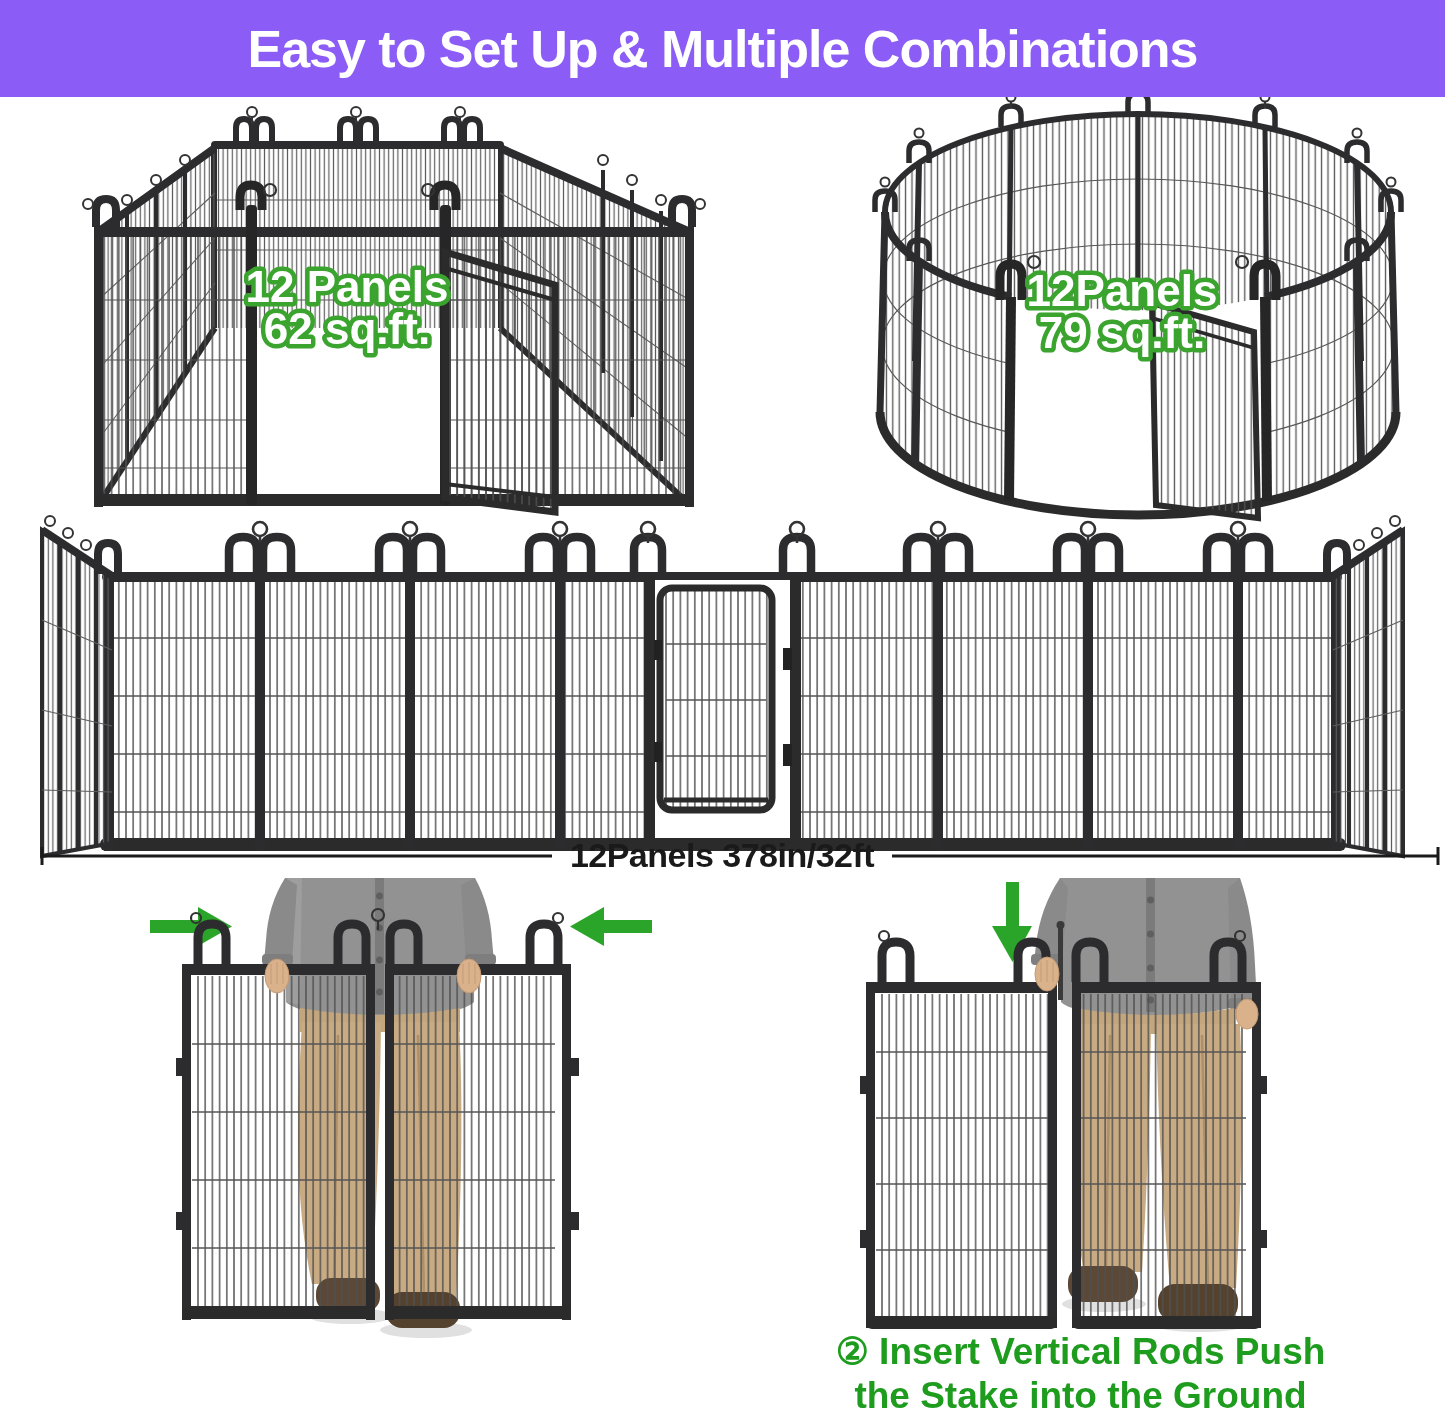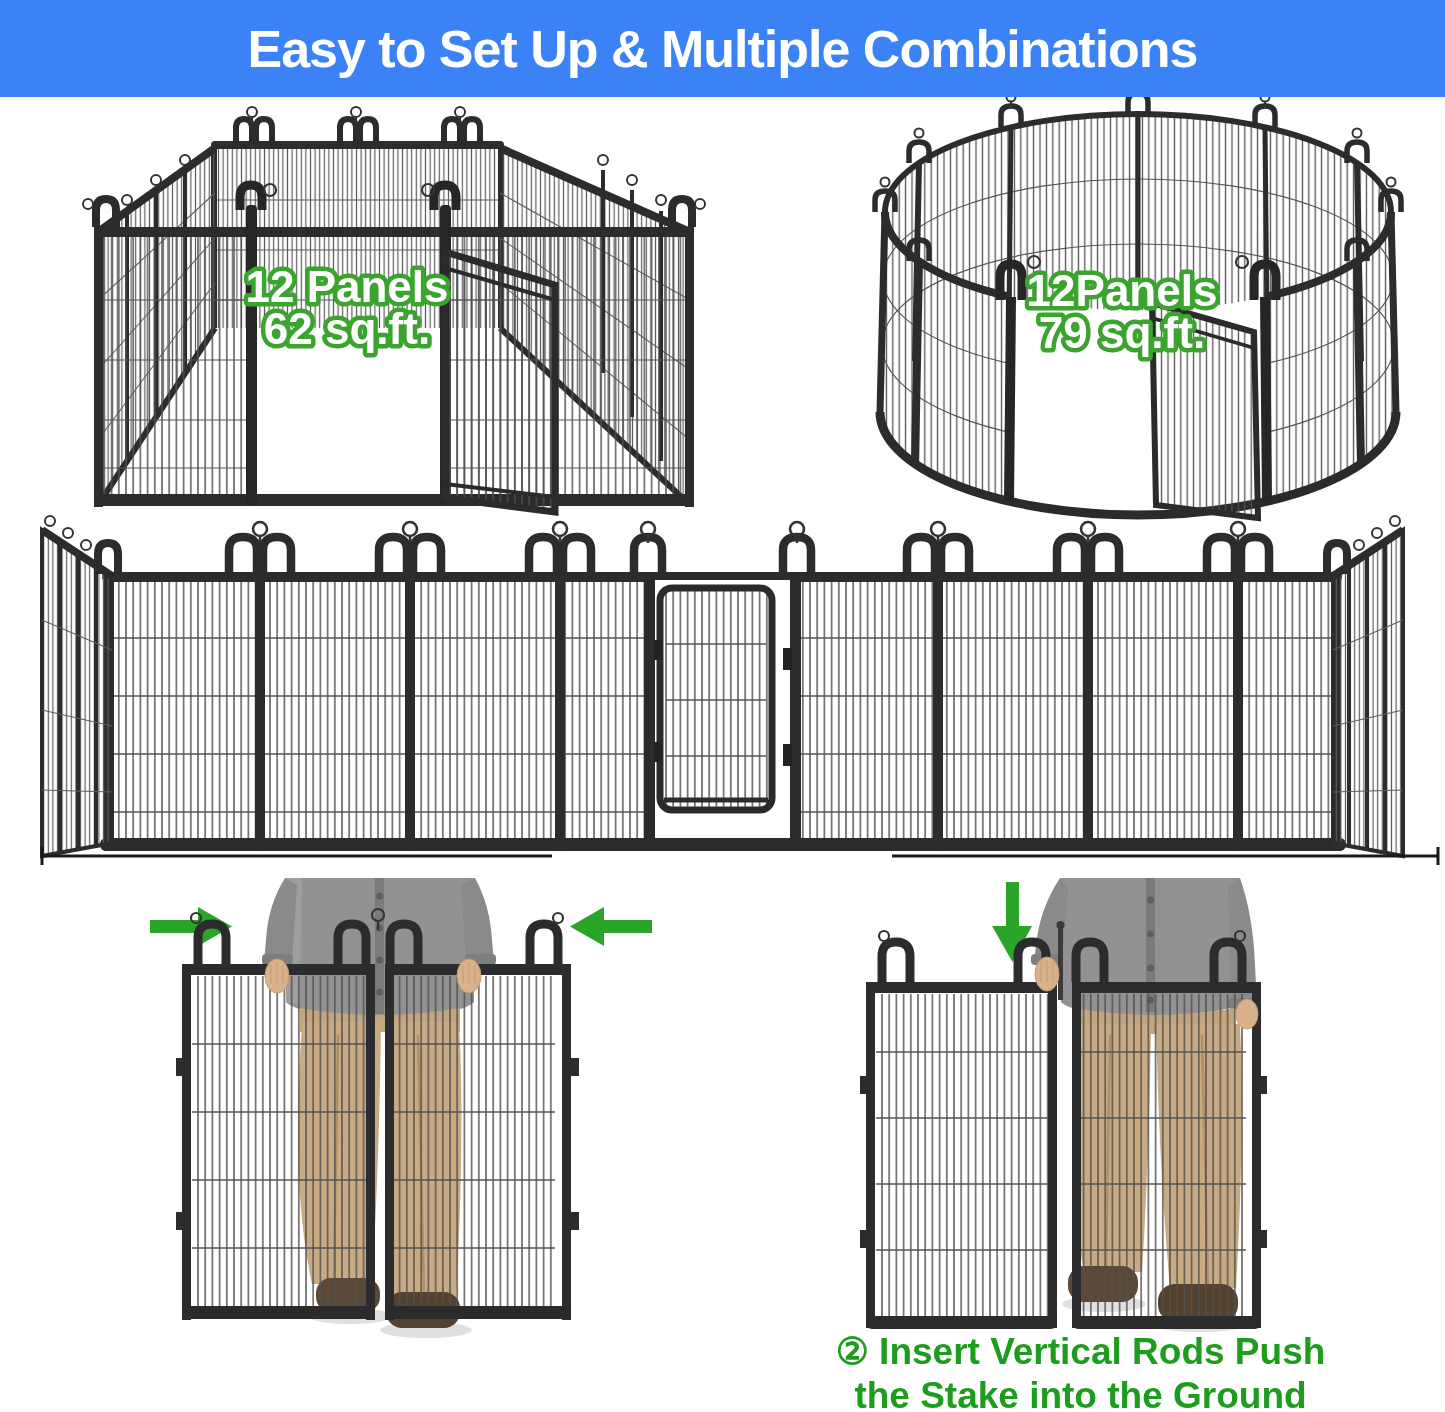--- a/index.html
+++ b/index.html
@@ -1,19 +1,19 @@
 <!DOCTYPE html>
 <html><head>
 <meta charset="utf-8">
 <style>
   html,body{margin:0;padding:0;background:#fff;}
   #stage{position:relative;width:1445px;height:1412px;background:#fff;overflow:hidden;
          font-family:"Liberation Sans",sans-serif;}
   #art{position:absolute;left:0;top:0;}
-  .hdr{position:absolute;left:0;top:0;width:1445px;height:97px;background:#3b82f6;
+  .hdr{position:absolute;left:0;top:0;width:1445px;height:97px;background:#8b5cf6;
        display:flex;align-items:center;justify-content:center;}
   .hdr-title{color:#ffffff;font-size:52px;font-weight:bold;letter-spacing:-1px;white-space:nowrap;}
   .lbl{position:absolute;overflow:visible;}
   .lbl text{font-family:"Liberation Sans",sans-serif;font-weight:bold;font-size:44px;
             fill:#ffffff;stroke:#3aa42e;stroke-width:9px;paint-order:stroke;
             stroke-linejoin:round;text-anchor:middle;}
   .dim{position:absolute;left:722px;top:836px;transform:translateX(-50%);
        font-size:34px;font-weight:bold;color:#1a1a1a;letter-spacing:-0.5px;
        white-space:nowrap;line-height:38px;}
   .cap{position:absolute;font-weight:bold;color:#1e9c1e;text-align:center;}
@@ -392,15 +392,16 @@
   <svg class="lbl" style="left:225px;top:262px;" width="245" height="100">
     <text x="122" y="40">12 Panels</text>
     <text x="122" y="82">62 sq.ft.</text>
   </svg>
 
   <svg class="lbl" style="left:1000px;top:266px;" width="245" height="100">
     <text x="122" y="40">12Panels</text>
     <text x="122" y="82">79 sq.ft.</text>
   </svg>
 
+  <div class="dim">12Panels 378in/32ft</div>
 
   <div class="cap cap2">② Insert Vertical Rods Push the Stake into the Ground</div>
 </div>
 
 </body></html>

